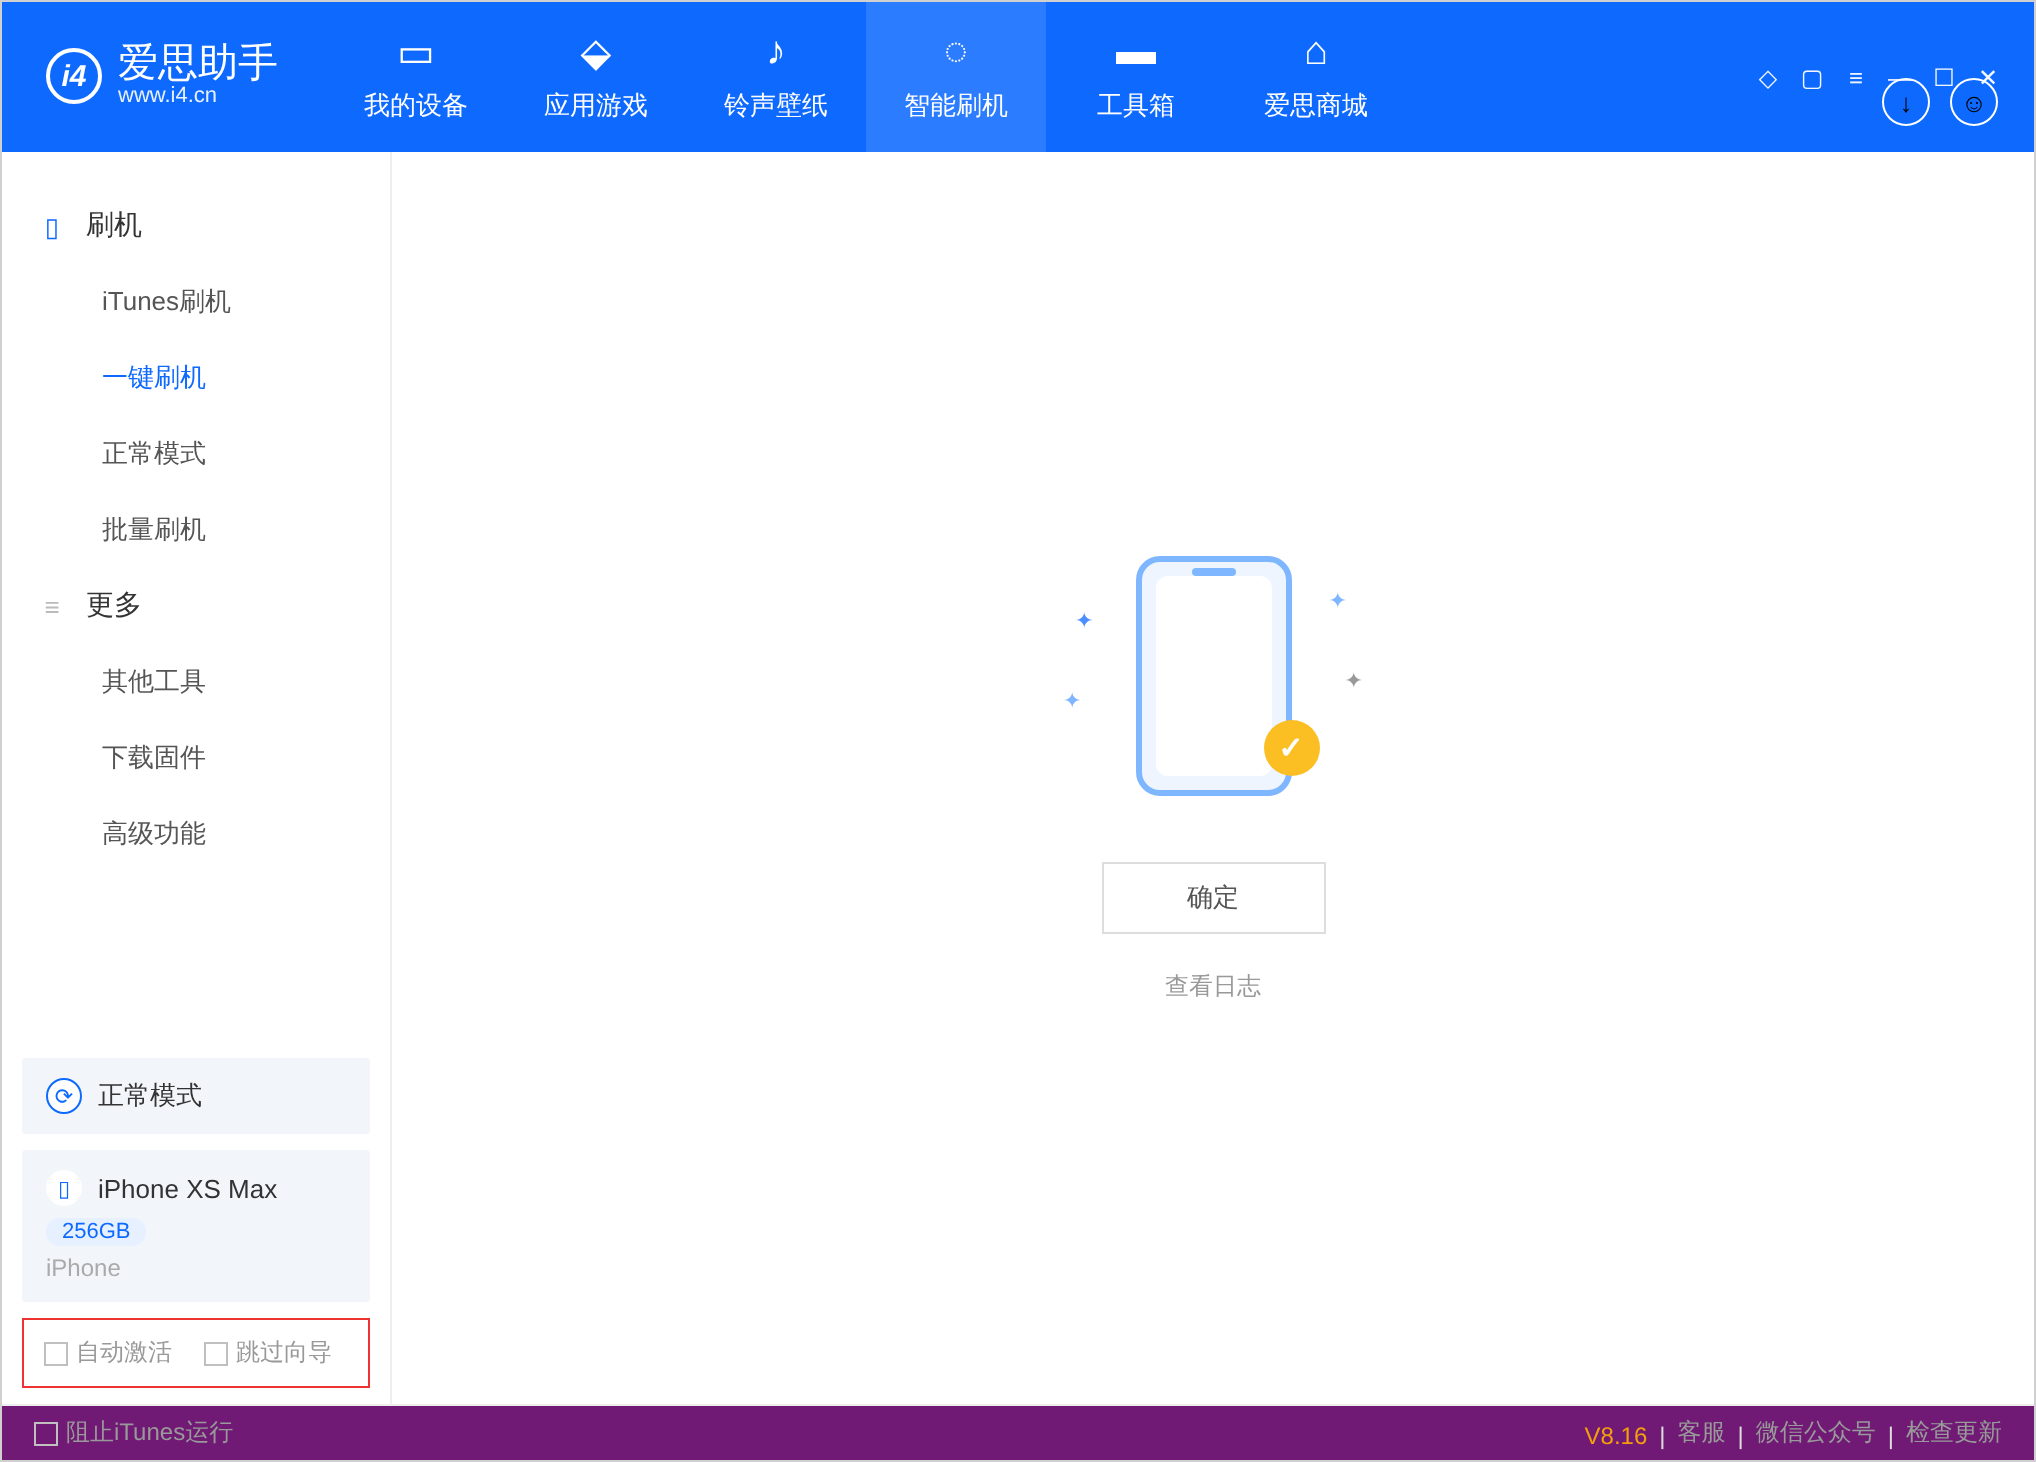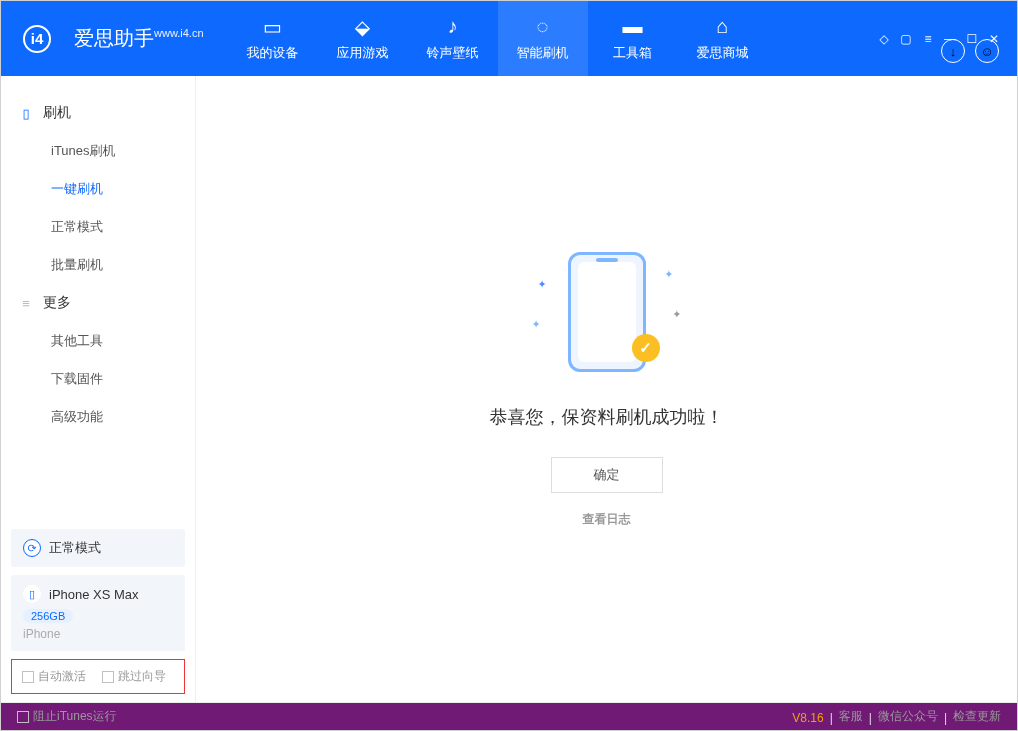--- a/index.html
+++ b/index.html
@@ -1,21 +1,21 @@
 <!DOCTYPE html>
 <html><head>
 <meta charset="utf-8">
 <style>
 * { margin: 0; padding: 0; box-sizing: border-box; font-family: "Microsoft YaHei", "微软雅黑", Arial, sans-serif; }
 body { background: #fff; width: 1018px; height: 731px; position: relative; overflow: hidden; border: 1px solid #d0d0d0; }
 
 .header { background: #0e6aff; height: 75px; display: flex; align-items: center; }
 .logo-wrap { display: flex; align-items: center; gap: 8px; padding: 0 24px 0 22px; color:#fff; }
-.logo-circle { width: 28px; height: 28px; border: 2.2px solid #fff; border-radius: 50%; display:flex; align-items:center; justify-content:center; font-weight:bold; font-size:15px;}
-.logo-text { display:flex; flex-direction:row; line-height:1.05;margin-left:15px;}
+.logo-circle { width: 28px; height: 28px; border: 2.2px solid #fff; border-radius: 50%; display:flex; align-items:center; justify-content:center; font-weight:bold; font-size:15px;font-style:italic;}
+.logo-text { display:flex; flex-direction:column; line-height:1.05;}
 .logo-text .cn{ font-size:20px; font-weight:500; }
 .logo-text .en{ font-size:11px; opacity:.9;}
 
 .tabs { display:flex; height:100%; }
 .tab { width: 90px; display:flex; flex-direction:column; align-items:center; justify-content:center; gap:6px; color:#fff; font-size:13px; cursor:pointer; position:relative;}
 .tab.active { background: rgba(255,255,255,0.12); }
 .tab .tab-icon{ width:22px; height:22px; display:flex; align-items:center; justify-content:center; font-size:20px; }
 
 .hdr-right { margin-left:auto; display:flex; align-items:center; gap:14px; padding-right:16px; color:#fff;}
 .hdr-small-icons{ display:flex; gap:8px; font-size:12px; opacity:.95;}
@@ -46,21 +46,21 @@
 .illust{ width:150px; height:130px; position:relative; margin-bottom:25px;}
 .phone{ width:78px; height:120px; border:3px solid #7eb6ff; border-radius:12px; background:#eef5ff; position:absolute; left:36px; top:2px;}
 .phone-inner{ position:absolute; inset:7px; background:#fff; border-radius:6px;}
 .notch{ position:absolute; top:3px; left:50%; transform:translateX(-50%); width:22px; height:4px; background:#7eb6ff; border-radius:2px;}
 .check-badge{ position:absolute; width:28px; height:28px; background:#fbbf24; border-radius:50%; right:22px; bottom:18px; display:flex; align-items:center; justify-content:center; color:#fff; font-size:15px; font-weight:bold;}
 .sparkle{ position:absolute; color:#7eb6ff; font-size:11px;}
 .sp1{left:6px; top:28px; color:#4d8eff;} .sp2{left:0px; top:68px;} .sp3{right:8px; top:18px;} .sp4{right:0px; top:58px; color:#999;}
 
 .msg{ font-size:18px; color:#333; margin-bottom:28px; text-align:center;}
 .ok-btn{ border:1px solid #ddd; background:#fff; padding:8px 42px; font-size:13px; color:#555; cursor:pointer; margin-bottom:18px;}
-.log-link{ color:#999; font-size:12px; cursor:pointer;font-weight:bold;}
+.log-link{ color:#999; font-size:12px; cursor:pointer;}
 
 .footer{ position:absolute; bottom:0; left:0; right:0; height:28px; background:#701a75; border-top:1px solid #eee; display:flex; align-items:center; padding:0 16px; font-size:12px; color:#999;gap:28px;}
 .footer .cb{ color:#999;}
 .foot-right{ margin-left:auto; display:flex; align-items:flex-end; gap:6px;}
 .orange{ color:#f59e0b;}
 .sep{ color:#ddd;}
 .f-link{ cursor:pointer;}
 </style>
 </head>
 <body>
@@ -172,21 +172,20 @@
       <span class="sparkle sp1">✦</span>
       <span class="sparkle sp2">✦</span>
       <span class="sparkle sp3">✦</span>
       <span class="sparkle sp4">✦</span>
       <div class="phone">
         <div class="notch"></div>
         <div class="phone-inner"></div>
       </div>
       <div class="check-badge">✓</div>
     </div>
-    <div class="msg">恭喜您，保资料刷机成功啦！</div>
     <button class="ok-btn">确定</button>
     <a class="log-link">查看日志</a>
   </div>
 </div>
 
 <div class="footer">
   <label class="cb">
     <span class="cb-box"></span>
     <span>阻止iTunes运行</span>
   </label>

